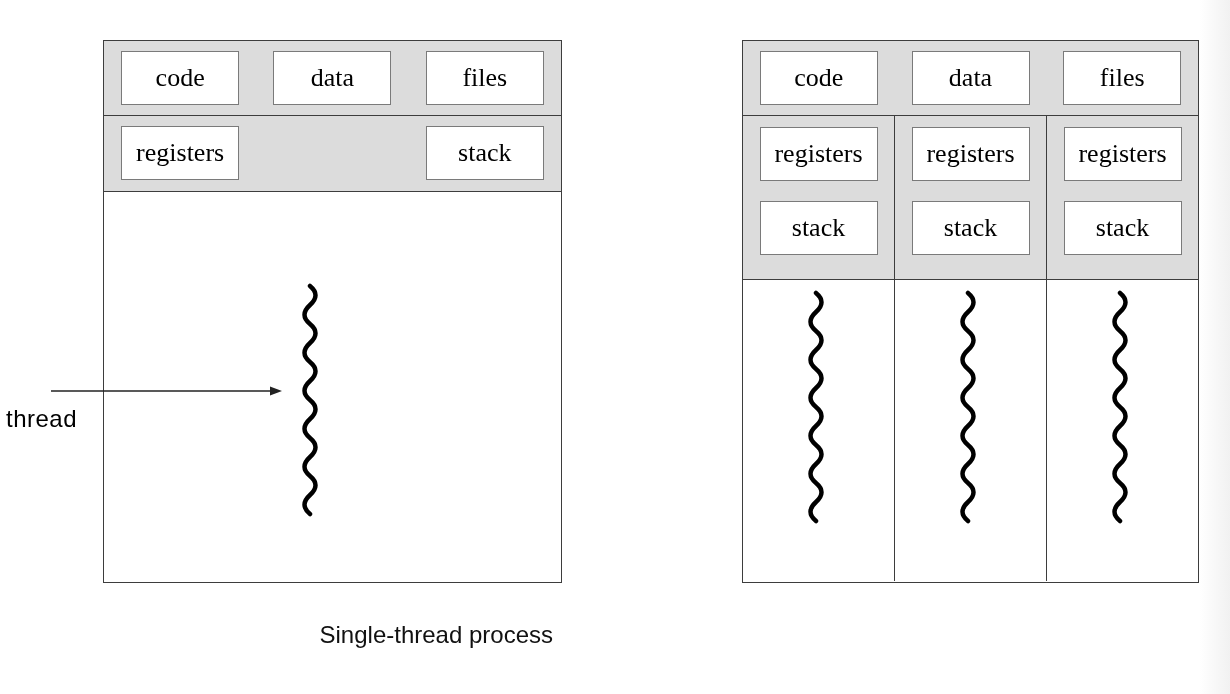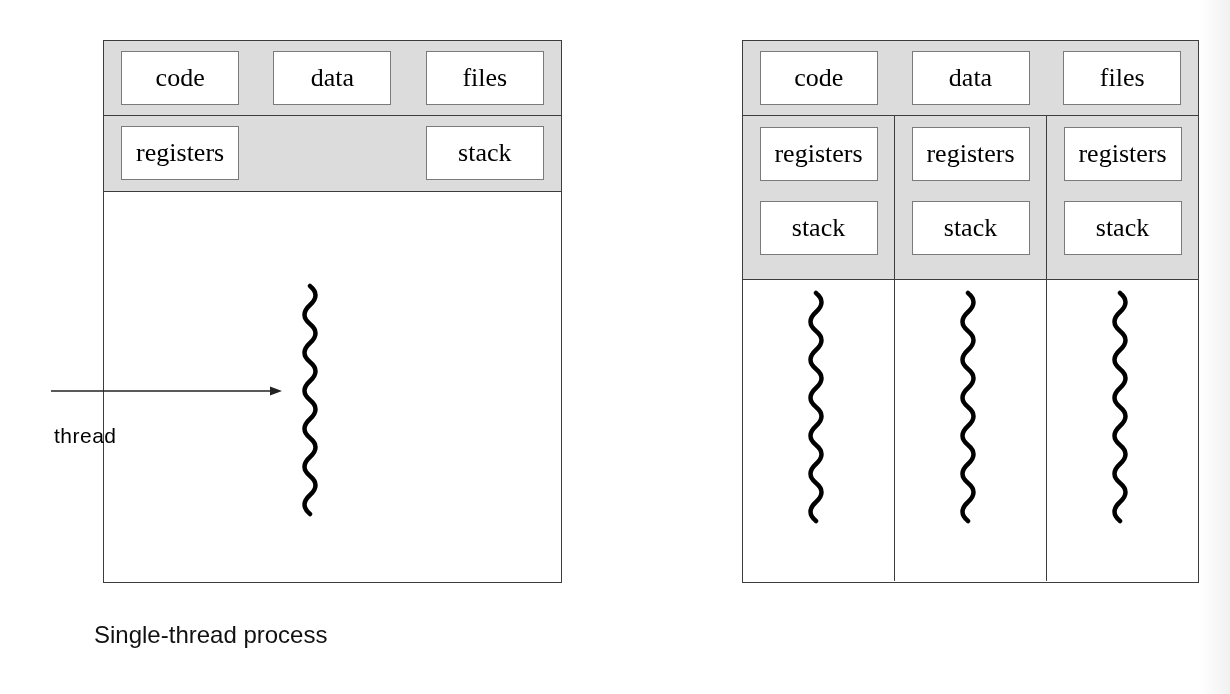--- a/index.html
+++ b/index.html
@@ -90,37 +90,36 @@
     background: #ffffff;
     display: flex;
     justify-content: center;
     align-items: flex-start;
     padding-top: 10px;
   }
 
   .thread-label {
     position: absolute;
     left: 6px;
-    top: 424px;
-    font-size: 21px;
+    top: 405px;
+    font-size: 24px;
     color: #000000;
     letter-spacing: 0.5px;
-    margin-left: 48px;
   }
   .thread-arrow {
     position: absolute;
     left: 51px;
     top: 385px;
     z-index: 5;
   }
 
   .caption {
     position: absolute;
     top: 621px;
-    text-align: left;
+    text-align: right;
     font-size: 24px;
     color: #111111;
   }
   .caption-left  { left: 94px;  width: 459px; }
   .caption-right { left: 735px; width: 457px; }
 </style>
 </head>
 <body>
 
 <div class="canvas">

